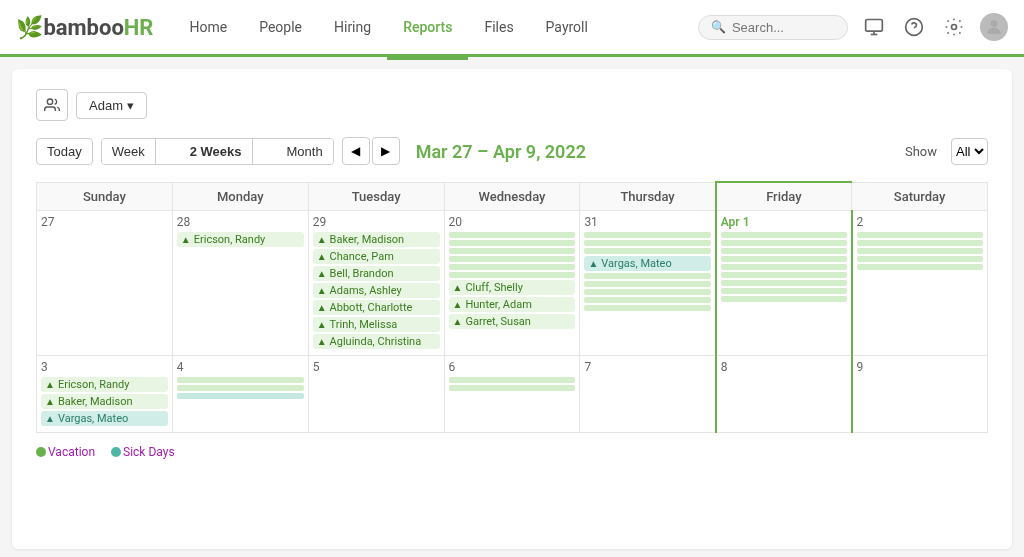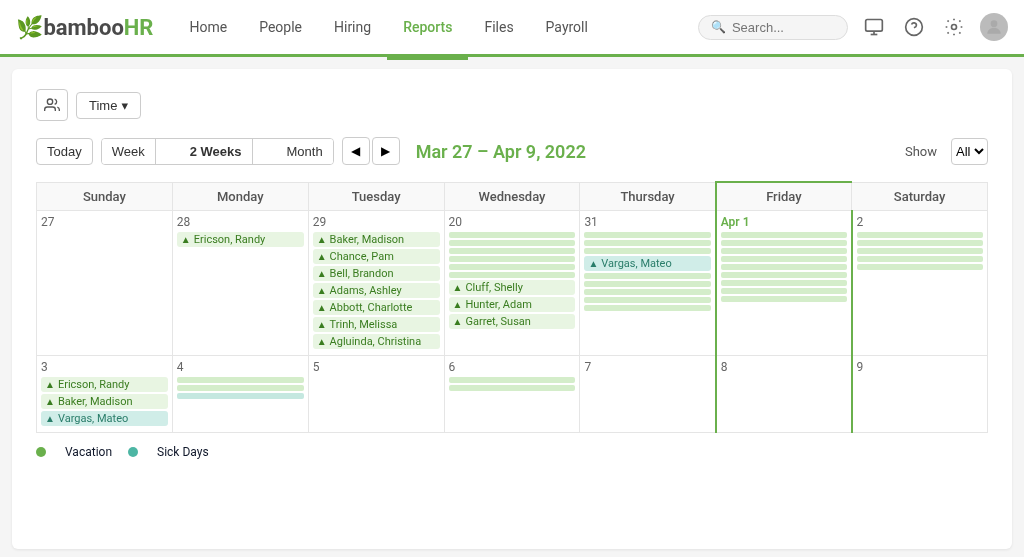--- a/index.html
+++ b/index.html
@@ -273,23 +273,23 @@
     
     .legend {
       display: flex;
       align-items: center;
       gap: 16px;
       margin-top: 12px;
     }
     .legend-item {
       display: flex;
       align-items: center;
-      gap: 19px;
+      gap: 2px;
       font-size: 12px;
-      color: #0f172a;
+      color: #a21caf;
     }
     .legend-dot {
       width: 10px;
       height: 10px;
       border-radius: 50%;
     }
     .legend-dot.vacation { background: #6ab04c; }
     .legend-dot.sick { background: #4db6a4; }
   </style>
 </head>
@@ -348,21 +348,21 @@
     <div class="header-actions">
       <button class="people-icon-btn">
         <svg width="16" height="16" viewBox="0 0 24 24" fill="none" stroke="#555" stroke-width="2">
             <path d="M17 21v-2a4 4 0 0 0-4-4H5a4 4 0 0 0-4 4v2"></path>
             <circle cx="9" cy="7" r="4"></circle>
             <path d="M23 21v-2a4 4 0 0 0-3-3.87"></path>
             <path d="M16 3.13a4 4 0 0 1 0 7.75"></path>
           </svg>
       </button>
       <button class="more-btn">
-        <span>Time</span>
+        <span>Adam</span>
         <span>▾</span>
       </button>
     </div>
   </div>
 
   <div class="calendar-controls">
     <button class="btn-today">Today</button>
     <div class="btn-group">
       <button class="btn-group-item">Week</button>
       <button class="btn-group-item active">2 Weeks</button>

